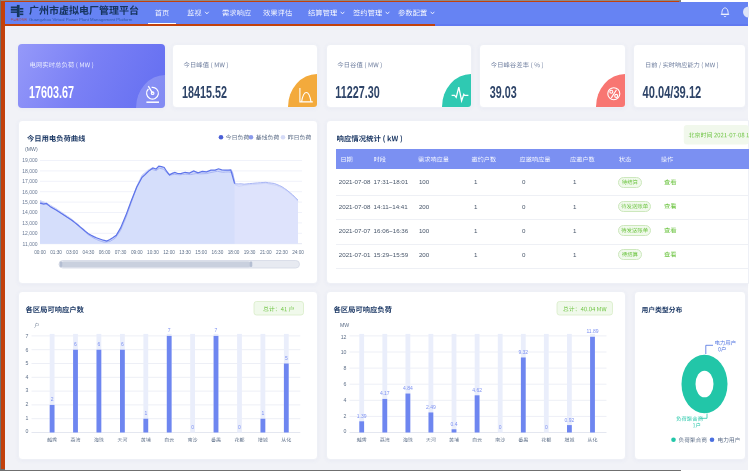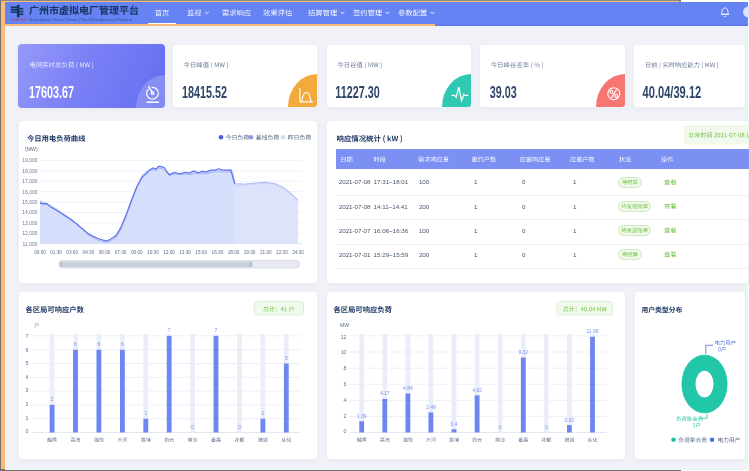--- a/index.html
+++ b/index.html
@@ -1,15 +1,15 @@
 <!DOCTYPE html>
 <html><head><meta charset="utf-8"><style>
 *{margin:0;padding:0;box-sizing:border-box}
 html,body{width:749px;height:471px;overflow:hidden;background:#fff;font-family:"Liberation Sans",sans-serif}
-#frame{position:absolute;inset:0;width:681px;height:471px;border-top:1px solid #8a8a8a;border-left:1px solid #717171;border-right:2px solid #7d7d7d;border-bottom:2px solid #6f6f6f;background:#fdba74}
+#frame{position:absolute;inset:0;width:681px;height:471px;border-top:1px solid #8a8a8a;border-left:1px solid #717171;border-right:2px solid #7d7d7d;border-bottom:2px solid #6f6f6f;background:#c2410c}
 #nav{position:absolute;left:4px;top:1px;width:743px;height:22px;background:#6683f3}
 #nav2{position:absolute;left:433.5px;top:23px;width:313.5px;height:1.9px;background:#6079f0}
 #navgap{position:absolute;left:146.7px;top:22px;width:28.5px;height:1.2px;background:#fdfdfe}
 #content{position:absolute;left:4px;top:24.5px;width:743px;height:444.5px;background:#f1f2f7}
 
 .card{position:absolute;background:#fff;border-radius:4px;border:1px solid #eef0f6;box-shadow:0 1px 4px rgba(70,90,170,0.05)}
 .card.grad{background:linear-gradient(115deg,#9599f9 0%,#7a80f5 45%,#636ef1 100%);border:none;overflow:hidden}
 .card .q{position:absolute;right:0;bottom:0;width:29px;height:33px;border-radius:100% 0 0 0}
 .card{overflow:hidden}
 svg{position:absolute;left:0;top:0}

